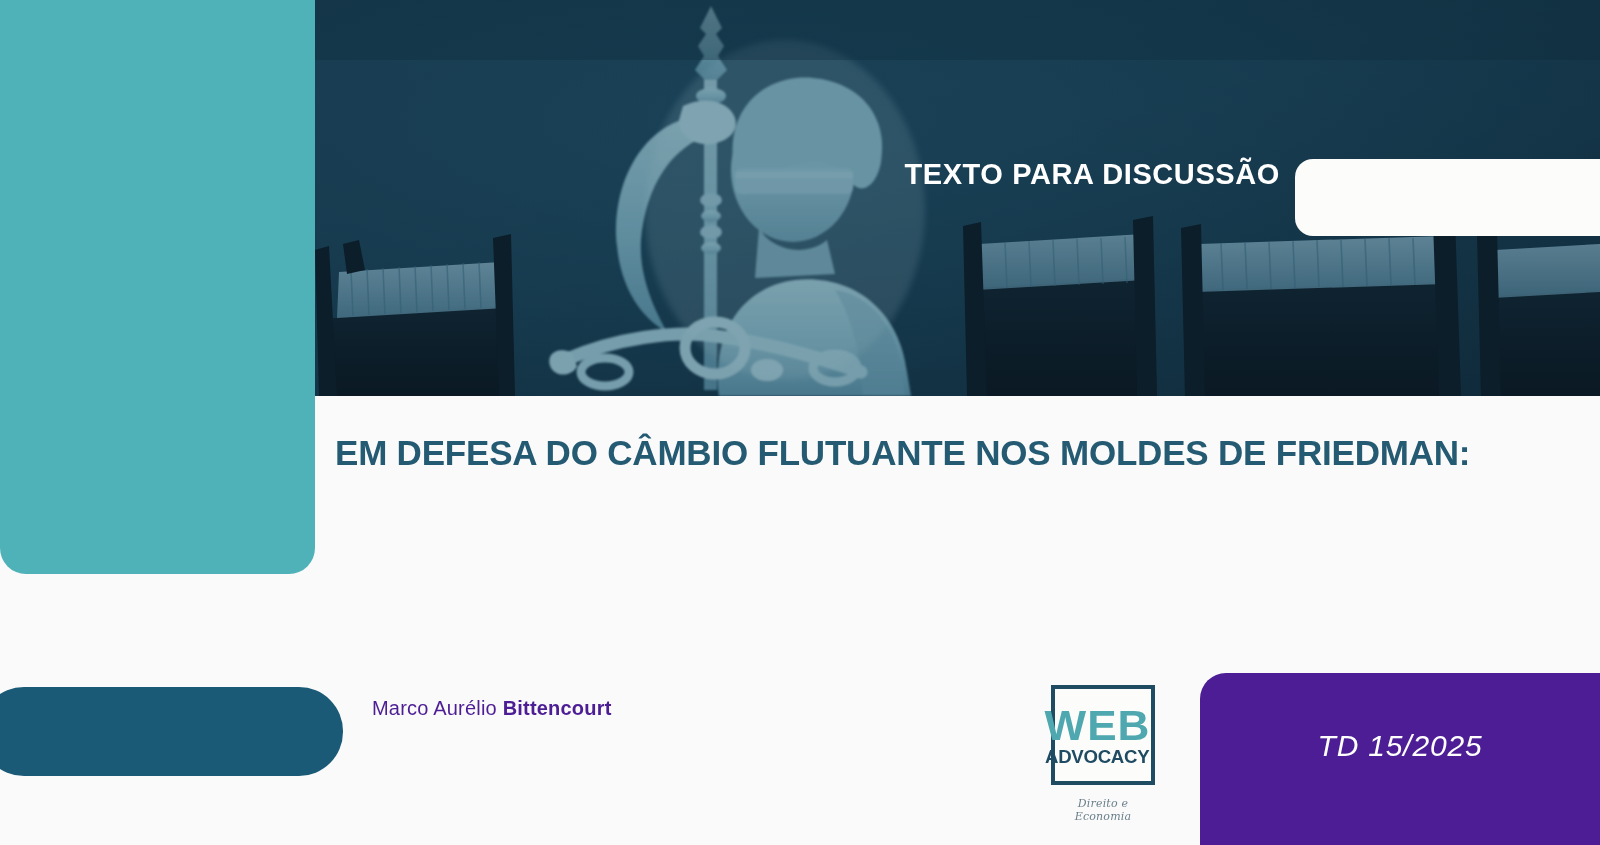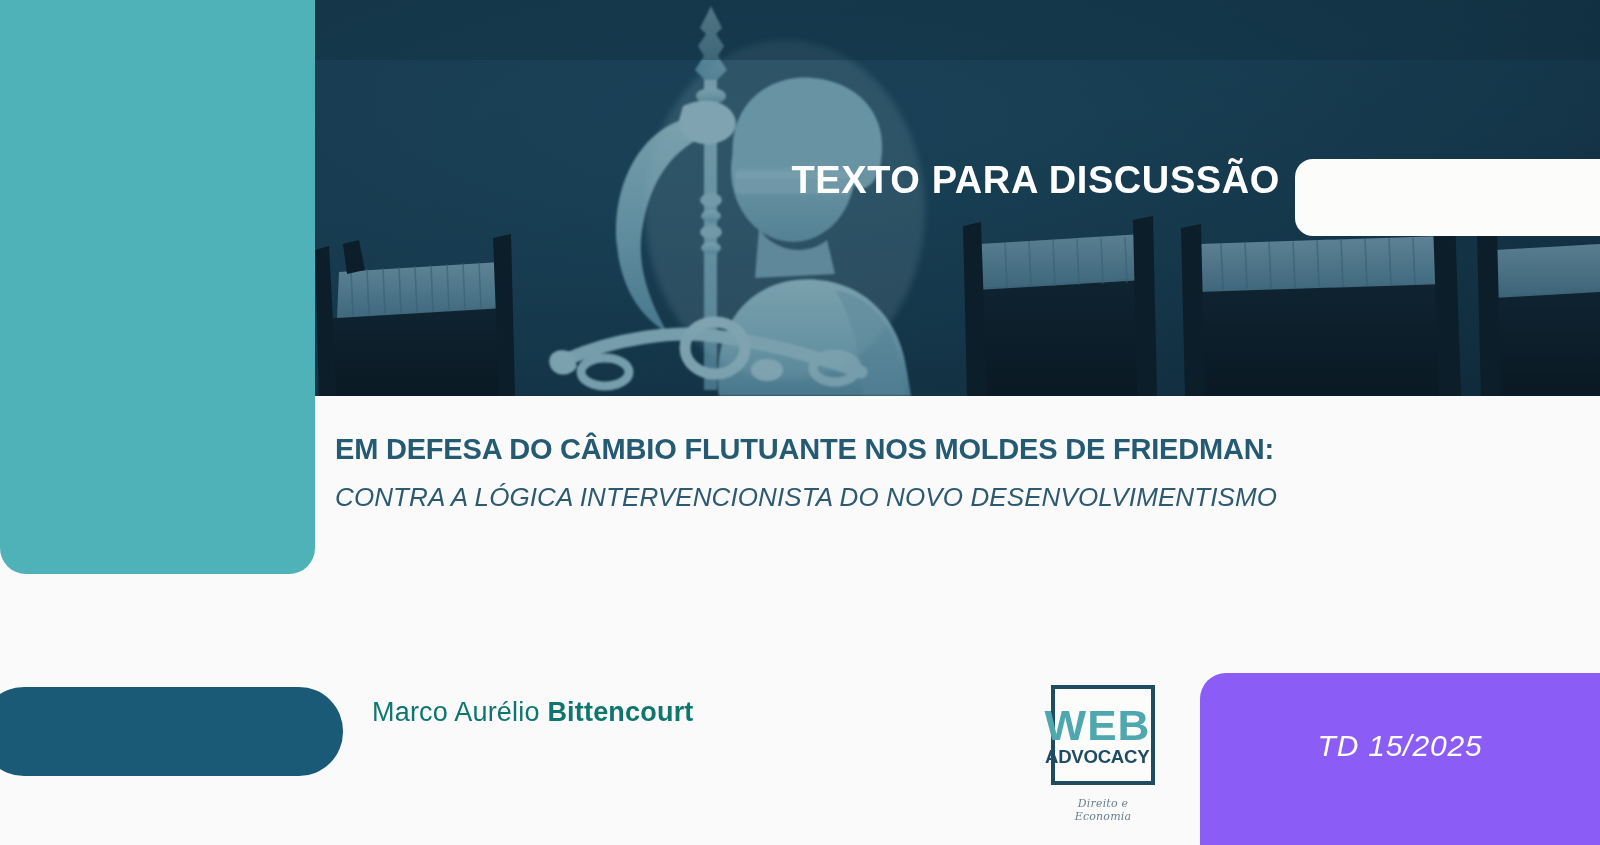--- a/index.html
+++ b/index.html
@@ -45,21 +45,21 @@
   
   .header-labels {
     position: absolute;
     left: 600px;
     top: 158px;
     width: 680px;
     text-align: right;
     color: #ffffff;
   }
   .label-main {
-    font-size: 38px;
+    font-size: 29px;
     font-weight: 700;
     letter-spacing: 0.6px;
     line-height: 1.16;
     white-space: nowrap;
   }
   .label-sub {
     font-size: 27px;
     font-weight: 400;
     letter-spacing: 0.4px;
     line-height: 1.16;
@@ -79,21 +79,21 @@
   }
 
   
   .title-block {
     position: absolute;
     left: 335px;
     top: 432px;
     width: 1230px;
   }
   .doc-title {
-    font-size: 29px;
+    font-size: 35px;
     font-weight: 700;
     color: #255A73;
     letter-spacing: -0.2px;
     line-height: 1.18;
     margin: 0;
     white-space: nowrap;
   }
   .doc-subtitle {
     font-size: 26px;
     font-style: italic;
@@ -114,22 +114,22 @@
     height: 89px;
     background: #1A5A76;
     border-radius: 44px;
   }
 
   
   .author {
     position: absolute;
     left: 372px;
     top: 697px;
-    font-size: 27px;
-    color: #0f766e;
+    font-size: 20px;
+    color: #4c1d95;
     letter-spacing: 0.2px;
     white-space: nowrap;
   }
   .author-first { font-weight: 400; }
   .author-last  { font-weight: 700; }
 
   
   .logo-wrap {
     position: absolute;
     left: 1048px;
@@ -179,21 +179,21 @@
     letter-spacing: 0.2px;
   }
 
   
   .td-box {
     position: absolute;
     left: 1200px;
     top: 673px;
     width: 400px;
     height: 172px;
-    background: #8b5cf6;
+    background: #4c1d95;
     border-top-left-radius: 26px;
     display: flex;
     align-items: flex-start;
     justify-content: center;
   }
   .td-text {
     margin-top: 56px;
     font-size: 30px;
     font-style: italic;
     font-weight: 400;
@@ -361,21 +361,20 @@
   <div class="left-panel"></div>
 
   <div class="header-labels">
     <div class="label-main">TEXTO PARA DISCUSSÃO</div>
   </div>
 
   <div class="white-badge"></div>
 
   <div class="title-block">
     <h1 class="doc-title">EM DEFESA DO CÂMBIO FLUTUANTE NOS MOLDES DE FRIEDMAN:</h1>
-    <h2 class="doc-subtitle">CONTRA A LÓGICA INTERVENCIONISTA DO NOVO DESENVOLVIMENTISMO</h2>
   </div>
 
   <div class="bottom-dark-bar"></div>
 
   <div class="author">
     <span class="author-first">Marco Aurélio </span><span class="author-last">Bittencourt</span>
   </div>
 
   <div class="logo-wrap">
     <div class="logo-box">

